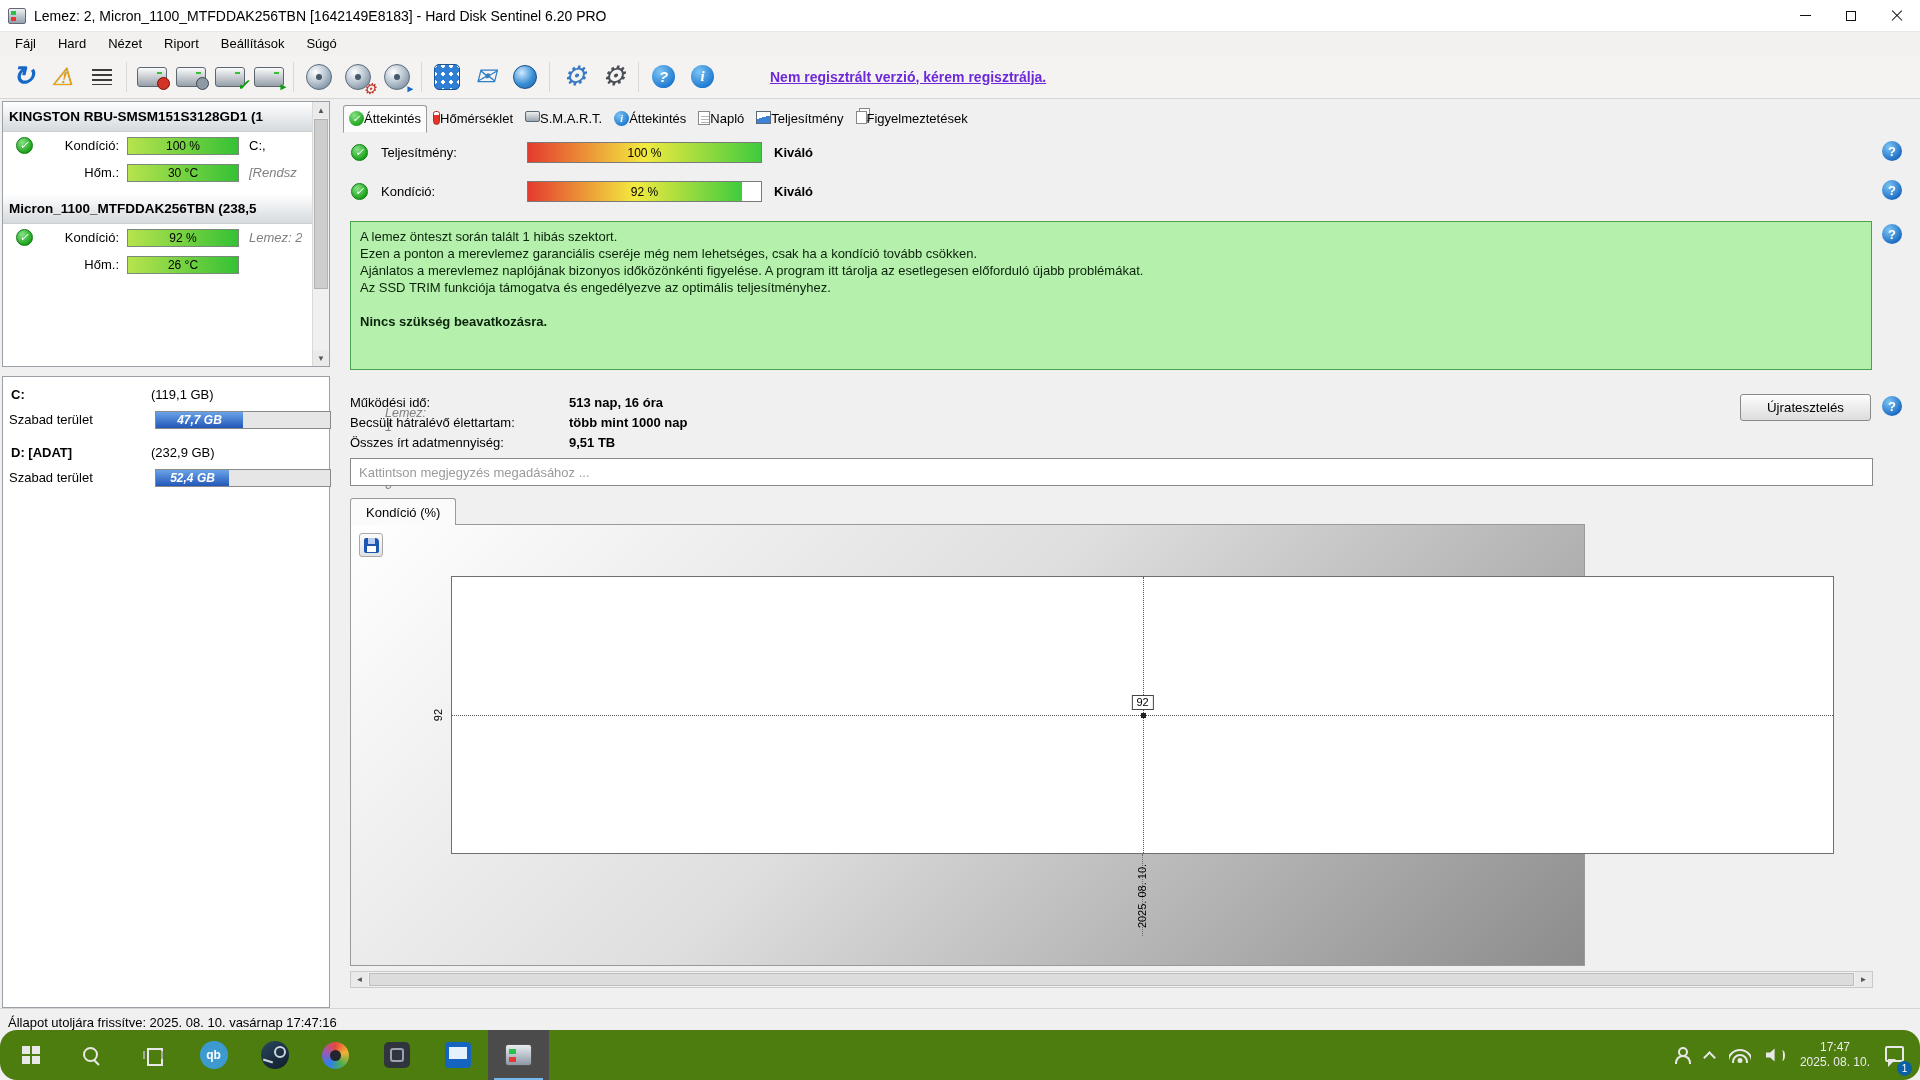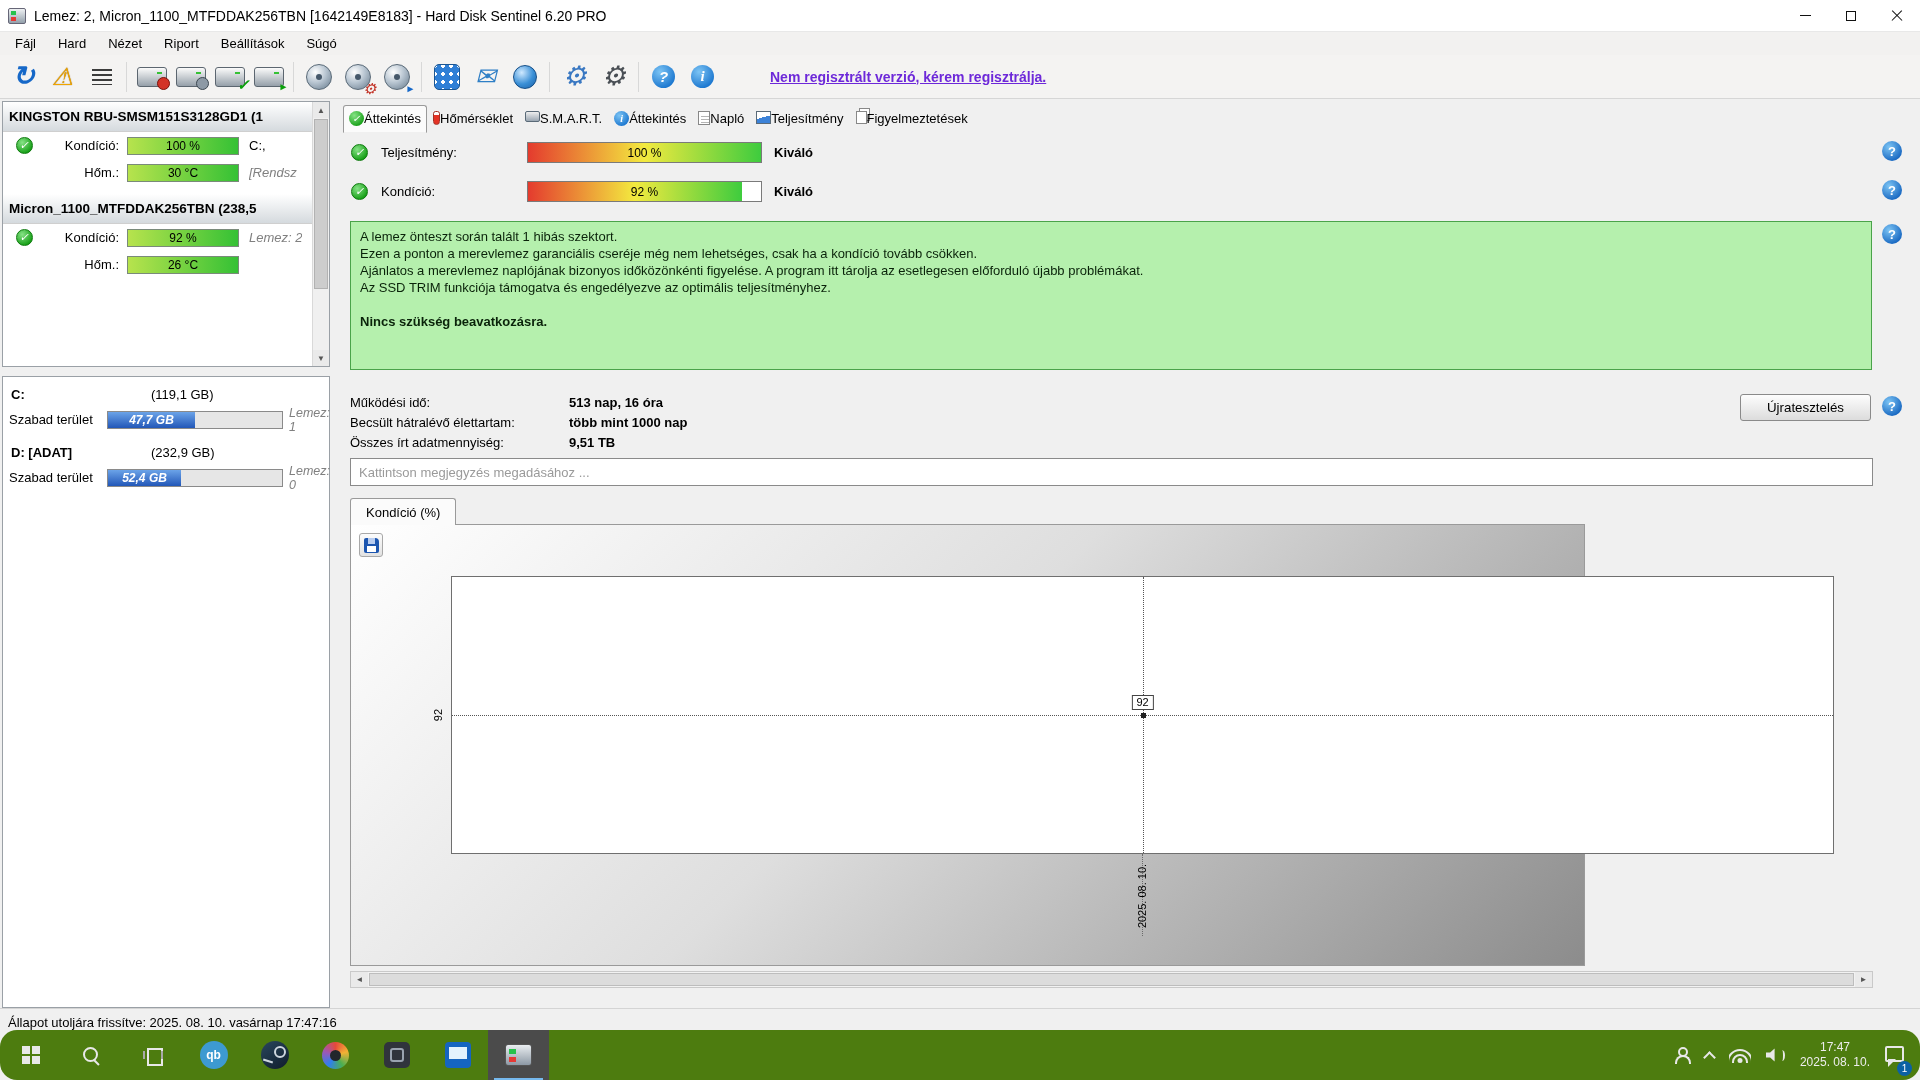--- a/index.html
+++ b/index.html
@@ -70,21 +70,21 @@
   .dim { color:#808080; font-style:italic; }
   .disk-scroll { position:absolute; right:0; top:0; width:17px; height:100%; background:#f0f0f0; border-left:1px solid #d9d9d9; }
   .scr-btn { position:absolute; left:0; width:16px; height:16px; display:flex; align-items:center; justify-content:center; font-size:8px; color:#555; background:#eaeaea; }
   .ds-up { top:0; } .ds-up::before { content:"▲"; }
   .ds-dn { bottom:0; } .ds-dn::before { content:"▼"; }
   .ds-thumb { position:absolute; left:1px; top:17px; width:14px; height:170px; background:#cdcdcd; border:1px solid #b2b2b2; }
 
   .part-panel { position:absolute; left:2px; top:376px; width:328px; height:632px; background:#fff; border:1px solid #9aa0a6; padding-top:5px; }
   .part-head { height:24px; display:flex; align-items:center; padding:0 8px; }
   .part-name { font-weight:bold; width:140px; flex:0 0 auto; }
-  .part-row { height:27px; display:flex; align-items:center; padding-left:6px; }
+  .part-row { height:27px; display:flex; align-items:center; padding-left:6px;gap:48px; }
   .part-label { width:98px; flex:0 0 auto; }
   .part-bar { width:176px; height:18px; border:1px solid #8a8a8a; background:#e6e6e6; position:relative; flex:0 0 auto; }
   .part-fill { position:absolute; left:0; top:0; bottom:0; background:linear-gradient(180deg,#6ba3e8,#2257b8); display:flex; align-items:center; justify-content:center; color:#fff; font-weight:bold; font-size:12px; white-space:nowrap; overflow:hidden; }
   .part-extra { margin-left:6px; font-size:12.5px; }
   .part-gap { height:7px; }
 
   
   .main { position:absolute; left:339px; top:99px; width:1581px; height:909px; }
   .tabbar { position:absolute; left:4px; top:6px; display:flex; align-items:flex-end; }
   .tab { display:flex; padding:5px 5px 6px; border:1px solid transparent; white-space:nowrap; }

